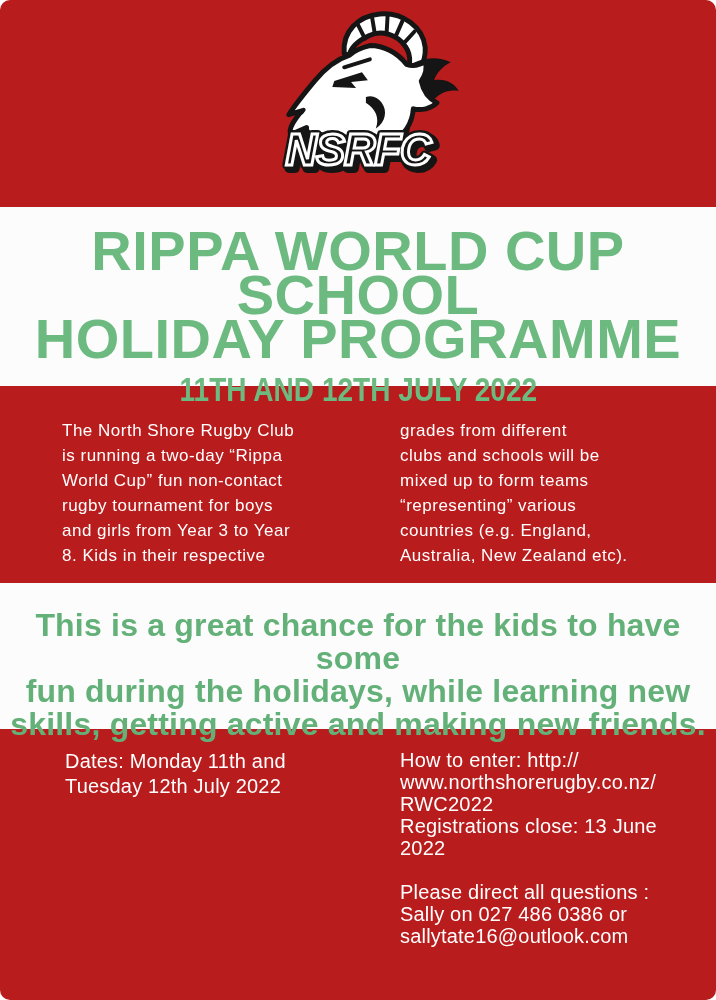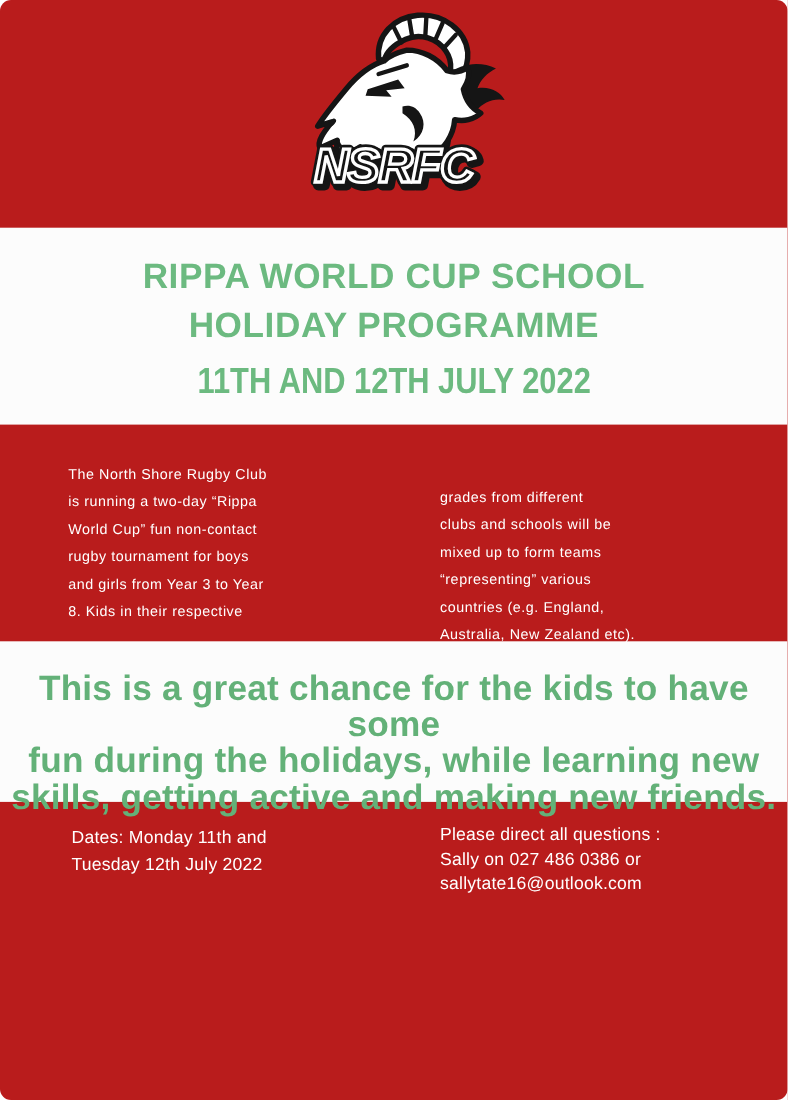--- a/index.html
+++ b/index.html
@@ -17,55 +17,55 @@
   
   .sec-top { height:207px; display:flex; align-items:flex-start; justify-content:center; }
   .logo-wrap { margin-top:8px; }
   
   .band-title {
     height:179px; background:#fcfcfc;
     text-align:center; box-sizing:border-box; padding-top:22px;
     color:#6cba80;
   }
   .title-line {
-    font-size:32px; font-weight:bold; line-height:44px; letter-spacing:0.5px;
+    font-size:56px; font-weight:bold; line-height:44px; letter-spacing:0.5px;
   }
   .date-line-wrap { margin-top:10px;text-align:center; }
   .date-line {
     display:inline-block; transform:scaleX(0.85); transform-origin:center;
     font-size:33px; font-weight:bold; letter-spacing:0px; color:#6cba80;
   }
   
   .sec-about {
     height:197px; box-sizing:border-box;
     padding:32px 60px 0 62px;
     display:flex; color:#ffffff;
   }
   .sec-about .col-left { width:338px; flex:none; }
-  .sec-about .col-right { flex:1;margin-top:21px; }
-  .about-par { font-size:13px; line-height:25px; letter-spacing:0.5px; }
+  .sec-about .col-right { flex:1; }
+  .about-par { font-size:17px; line-height:25px; letter-spacing:0.5px; }
   
   .band-highlight {
     height:146px; background:#fcfcfc;
     box-sizing:border-box; padding-top:26px;
     text-align:center;
   }
   .highlight-par {
     color:#63b178; font-size:32px; font-weight:bold;
     line-height:33px; letter-spacing:0.2px;
   }
   
   .sec-details {
     flex:1; box-sizing:border-box;
     padding:20px 40px 0 65px;
     display:flex; color:#ffffff;
   }
   .sec-details .col-left { width:335px; flex:none; }
   .sec-details .col-right { flex:1; }
-  .detail-block { font-size:16px; letter-spacing:0.2px; margin:0 0 0 0; }
+  .detail-block { font-size:20px; letter-spacing:0.2px; margin:0 0 0 0; }
   .col-left  .detail-block { line-height:25px; margin-bottom:20px; }
   .col-right .detail-block { line-height:22px; margin-bottom:22px; }
 </style>
 </head>
 <body>
 
 <div class="poster">
 
   <div class="sec-top">
     <div class="logo-wrap">
@@ -126,17 +126,18 @@
 
   <div class="band-highlight">
     <div class="highlight-par">This is a great chance for the kids to have some<br>fun during the holidays, while learning new<br>skills, getting active and making new friends.</div>
   </div>
 
   <div class="sec-details">
     <div class="col-left">
       <div class="detail-block">Dates: Monday 11th and<br>Tuesday 12th July 2022</div>
     </div>
     <div class="col-right">
+      <div class="detail-block">How to enter: http://<br>www.northshorerugby.co.nz/<br>RWC2022<br>Registrations close: 13 June 2022</div>
       <div class="detail-block">Please direct all questions :<br>Sally on 027 486 0386 or<br>sallytate16@outlook.com</div>
     </div>
   </div>
 
 </div>
 
 </body></html>

